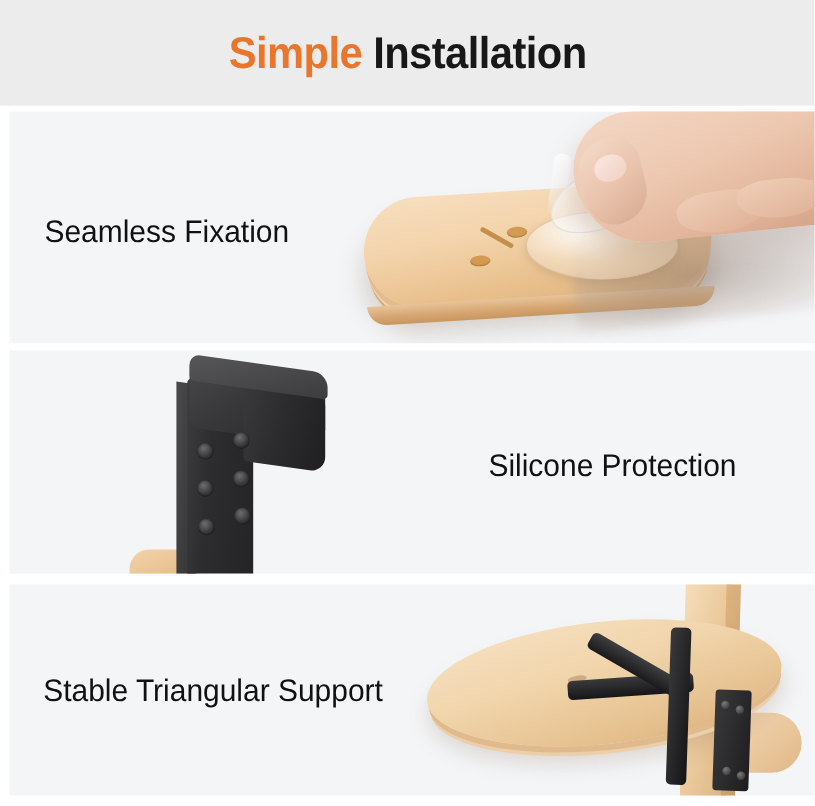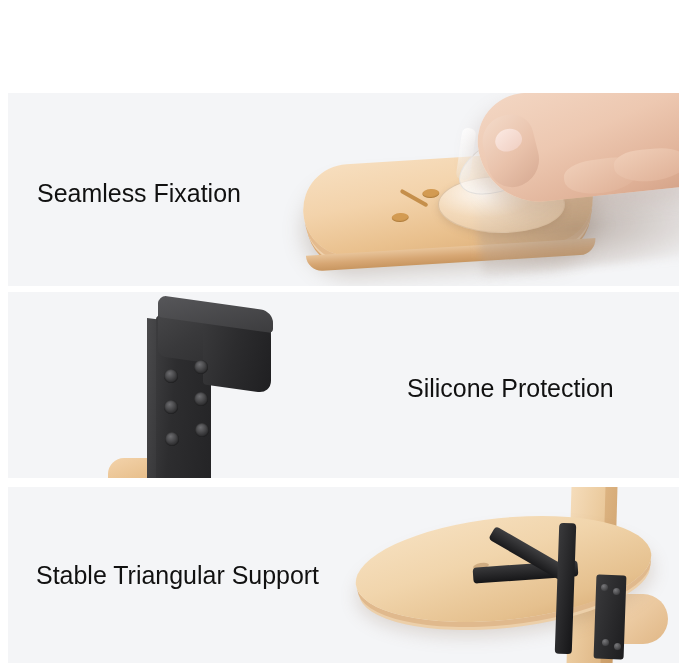--- a/index.html
+++ b/index.html
@@ -395,20 +395,25 @@
     border-radius: 0 26px 26px 0;
     background: linear-gradient(140deg, #f3d6b2, #e0b786);
     z-index: 3;
   }
 </style>
 </head>
 <body>
 
 <div id="page">
 
+  <div class="header-band">
+    <div class="header-title">
+      <span class="title-accent">Simple</span><span class="title-rest"> Installation</span>
+    </div>
+  </div>
 
   <div class="panel" id="panel-1">
     <div class="scene">
       <div class="s1-shadow"></div>
 
       <div class="s1-board">
         <div class="s1-board-edge"></div>
         <div class="s1-bar"></div>
         <div class="s1-dot a"></div>
         <div class="s1-dot b"></div>

